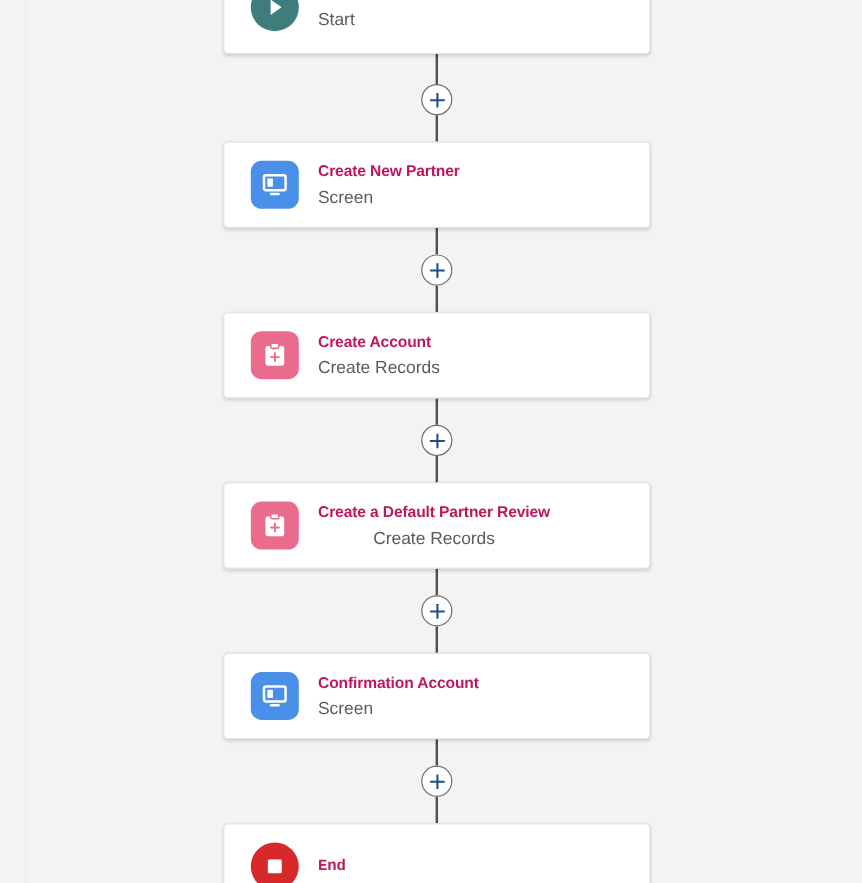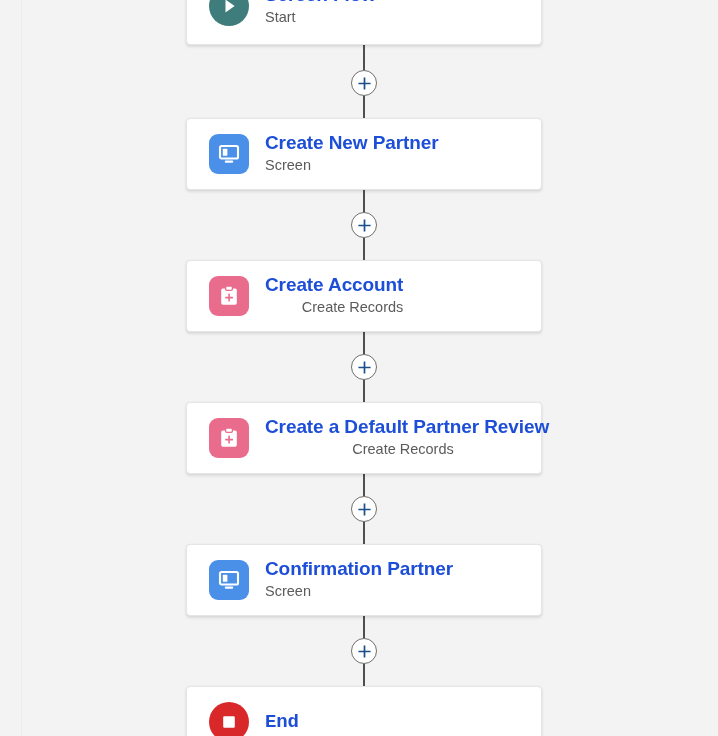--- a/index.html
+++ b/index.html
@@ -64,23 +64,23 @@
     align-items: center;
     justify-content: center;
   }
   .node-text {
     display: flex;
     flex-direction: column;
     justify-content: center;
     min-width: 0;
   }
   .node-title {
-    font-size: 19px;
+    font-size: 13px;
     font-weight: bold;
-    color: #1d4ed8;
+    color: #be185d;
     line-height: 20px;
     letter-spacing: -0.1px;
     white-space: nowrap;
   }
   .node-sub {
     font-size: 14.5px;
     color: #5b5b5b;
     line-height: 20px;
     margin-top: 2px;
     white-space: nowrap;
@@ -167,21 +167,21 @@
             <rect x="6.8" y="7.8" width="4.6" height="6.9" rx="0.6" fill="#ffffff"></rect>
             <rect x="8.8" y="19.6" width="8.4" height="2.1" rx="1" fill="#ffffff"></rect>
           </svg>
         </span>
       </span>
       <div class="node-text">
         <div class="node-title">Create New Partner</div>
         <div class="node-sub">Screen</div>
       </div>
     </div>
-    <div class="node" style="top: 260px; height: 72px; text-align: right;">
+    <div class="node" style="top: 260px; height: 72px;">
       <span class="node-icon">
         <span class="icon-create" style="background: rgb(234, 108, 141);">
           <svg width="26" height="26" viewBox="0 0 26 26">
             <rect x="5.2" y="5.4" width="15.6" height="16.4" rx="1.8" fill="#ffffff"></rect>
             <rect x="9.6" y="3" width="6.8" height="4.3" rx="1.3" fill="#ffffff" stroke="#ea6c8d" stroke-width="1.3"></rect>
             <rect x="12.3" y="10.6" width="1.6" height="8" rx="0.6" fill="#ea6c8d"></rect>
             <rect x="9.1" y="13.8" width="8" height="1.6" rx="0.6" fill="#ea6c8d"></rect>
           </svg>
         </span>
       </span>
@@ -210,21 +210,21 @@
       <span class="node-icon">
         <span class="icon-screen" style="background: rgb(74, 144, 232);">
           <svg width="26" height="26" viewBox="0 0 26 26">
             <rect x="4" y="5" width="18" height="12.5" rx="1.6" fill="none" stroke="#ffffff" stroke-width="2.1"></rect>
             <rect x="6.8" y="7.8" width="4.6" height="6.9" rx="0.6" fill="#ffffff"></rect>
             <rect x="8.8" y="19.6" width="8.4" height="2.1" rx="1" fill="#ffffff"></rect>
           </svg>
         </span>
       </span>
       <div class="node-text">
-        <div class="node-title">Confirmation Partner</div>
+        <div class="node-title">Confirmation Account</div>
         <div class="node-sub">Screen</div>
       </div>
     </div>
     <div class="node no-sub" style="top: 686px; height: 72px;">
       <span class="node-icon">
         <span class="icon-end" style="background: rgb(217, 40, 42);">
           <svg width="22" height="22" viewBox="0 0 22 22">
             <rect x="5.2" y="5.2" width="11.6" height="11.6" rx="1.2" fill="#ffffff"></rect>
           </svg>
         </span>

